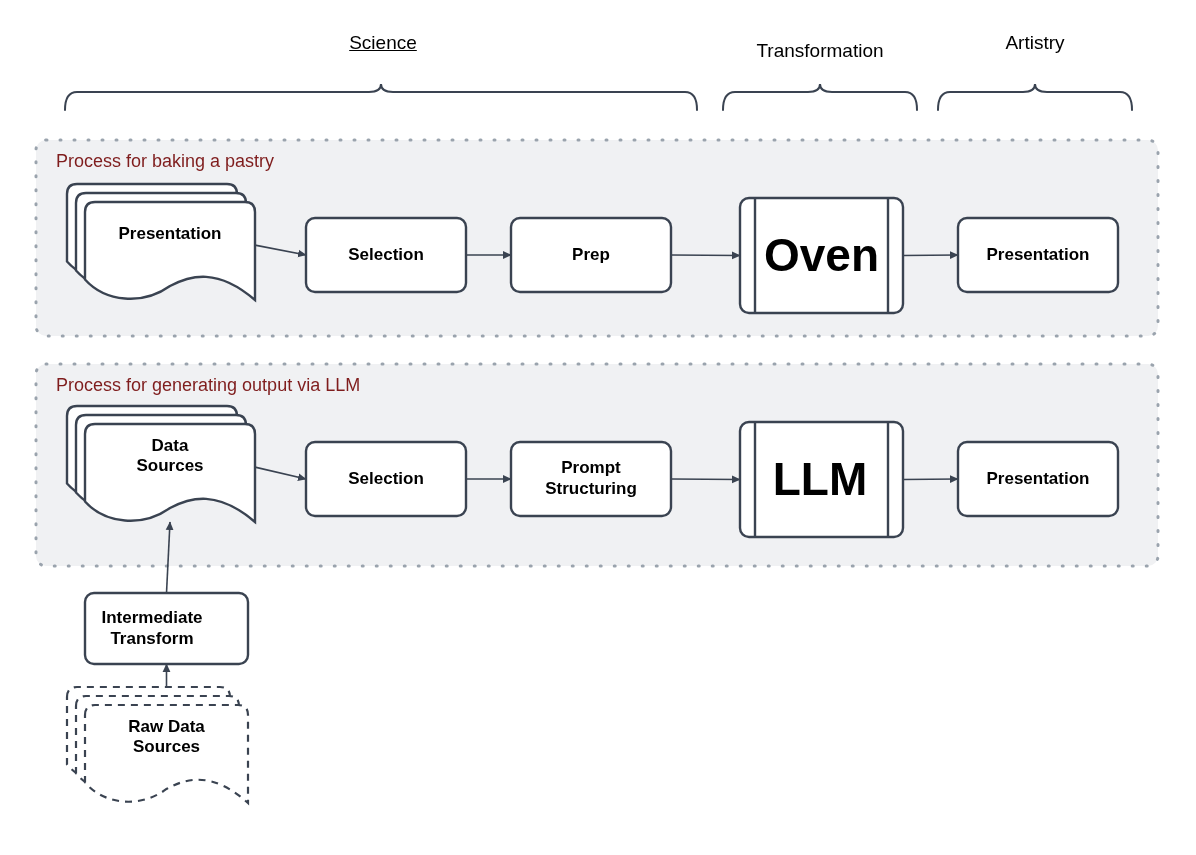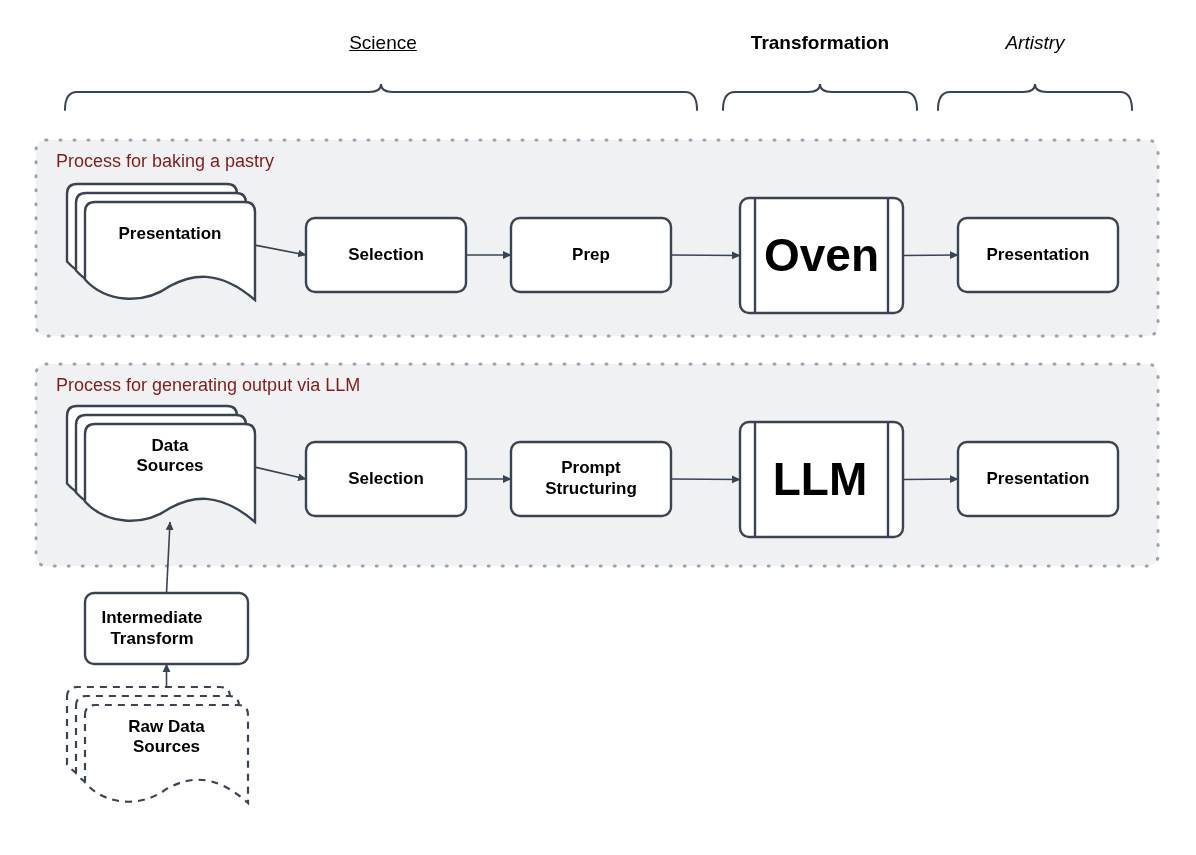--- a/index.html
+++ b/index.html
@@ -128,22 +128,22 @@
       <g>
         <path d="M 67 697 Q 67 687 77 687 L 220 687 Q 230 687 230 697 L 230 785 C 194.14 752.66 168.06 760.206 148.5 770.9860000000001 C 122.42 790.3900000000001 86.56 787.1560000000001 67 764.518 Z" fill="#ffffff" stroke="#3a4351" stroke-width="2.2" stroke-dasharray="7 6"></path>
         <path d="M 76 706 Q 76 696 86 696 L 229 696 Q 239 696 239 706 L 239 794 C 203.14 761.66 177.06 769.206 157.5 779.9860000000001 C 131.42000000000002 799.3900000000001 95.56 796.1560000000001 76 773.518 Z" fill="#ffffff" stroke="#3a4351" stroke-width="2.2" stroke-dasharray="7 6"></path>
         <path d="M 85 715 Q 85 705 95 705 L 238 705 Q 248 705 248 715 L 248 803 C 212.14 770.66 186.06 778.206 166.5 788.9860000000001 C 140.42000000000002 808.3900000000001 104.56 805.1560000000001 85 782.518 Z" fill="#ffffff" stroke="#3a4351" stroke-width="2.2" stroke-dasharray="7 6"></path>
       </g>
     </g>
 </svg>
 
 <div id="phase-labels">
     <div class="phase-label" style="left: 383px; top: 32px; text-decoration: underline;">Science</div>
-    <div class="phase-label" style="left: 820px; top: 32px; font-weight: bold;">Transformation</div>
-    <div class="phase-label" style="left: 1035px; top: 32px; font-style: italic;">Artistry</div>
+    <div class="phase-label" style="left: 820px; top: 40px;">Transformation</div>
+    <div class="phase-label" style="left: 1035px; top: 32px;">Artistry</div>
   </div>
 
 <div id="group-titles">
     <div class="group-title" style="left: 56px; top: 151px;">Process for baking a pastry</div>
     <div class="group-title" style="left: 56px; top: 375px;">Process for generating output via LLM</div>
   </div>
 
 <div id="node-labels">
     <div class="node-label sz-normal" style="left: 85px; top: 202px; width: 170px; height: 64.68px;">Presentation</div>
     <div class="node-label sz-normal" style="left: 306px; top: 218px; width: 160px; height: 74px;">Selection</div>

